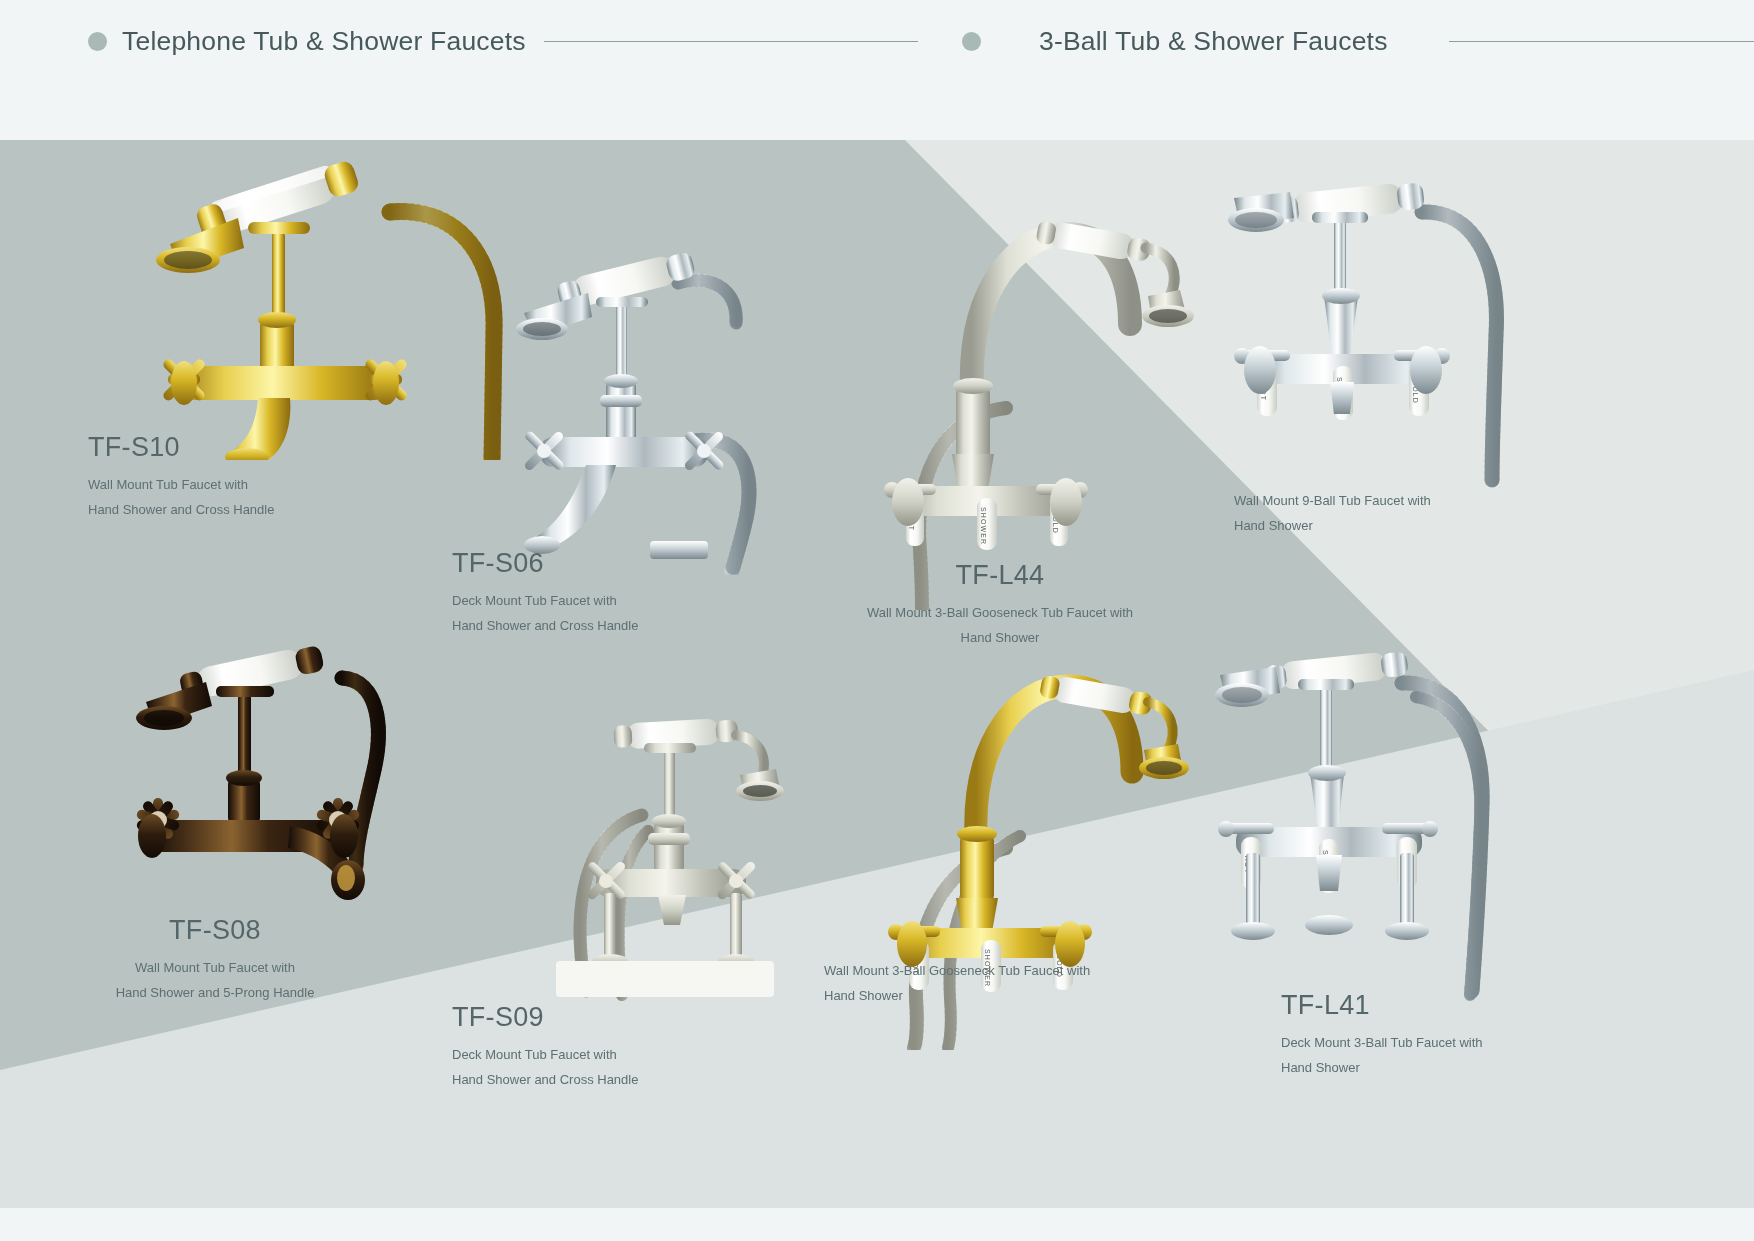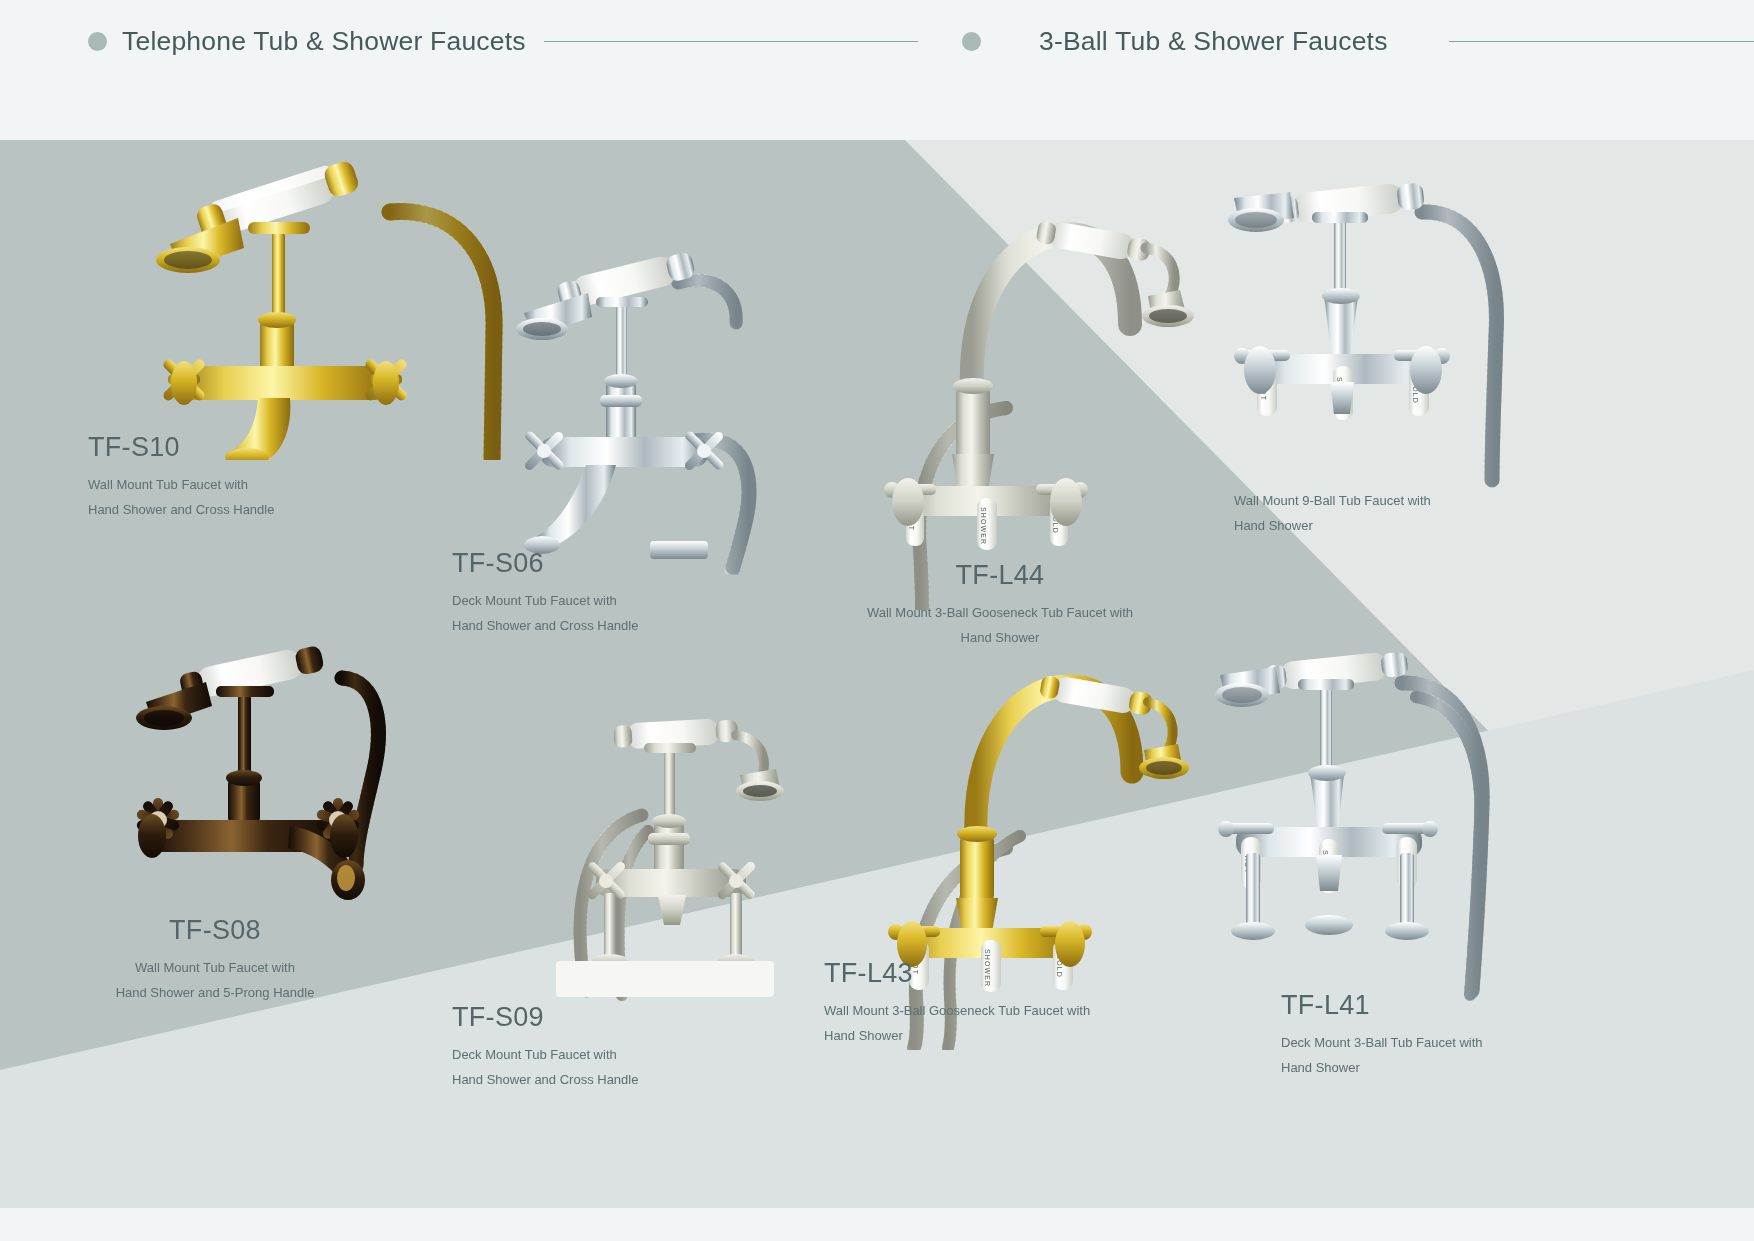--- a/index.html
+++ b/index.html
@@ -571,21 +571,20 @@
         <rect x="-9" y="10" width="20" height="50" rx="9" fill="url(#gPorcelain)"></rect>
         <text x="1" y="42" font-family="'Liberation Sans',sans-serif" font-size="7" fill="#5a5f55" text-anchor="middle" transform="rotate(90 1 36)" letter-spacing="1.2">COLD</text>
       </g>
 
       <ellipse cx="32" cy="294" rx="15" ry="23" fill="url(#gBrassV)"></ellipse>
       <ellipse cx="190" cy="294" rx="15" ry="23" fill="url(#gBrassV)"></ellipse>
     </svg>
   </div>
 
   <div class="product" style="left:824px;top:818px;width:350px;">
-    <div class="p-code">TF-L43</div>
     <div class="p-desc">Wall Mount 3-Ball Gooseneck Tub Faucet with
 Hand Shower</div>
   </div>
 
   <div class="faucet-art" style="left:1190px;top:495px;">
     <svg width="330" height="400" viewBox="0 0 330 400">
 
       <path d="M212 48 C 268 46 294 102 292 170 C 290 240 286 300 282 356" fill="none" stroke="url(#gHoseC)" stroke-width="15" stroke-linecap="round"></path>
       <path d="M212 48 C 268 46 294 102 292 170 C 290 240 286 300 282 356" fill="none" stroke="#6f7d83" stroke-width="15" stroke-linecap="round" stroke-dasharray="1.4 4.6" opacity=".5"></path>
 

